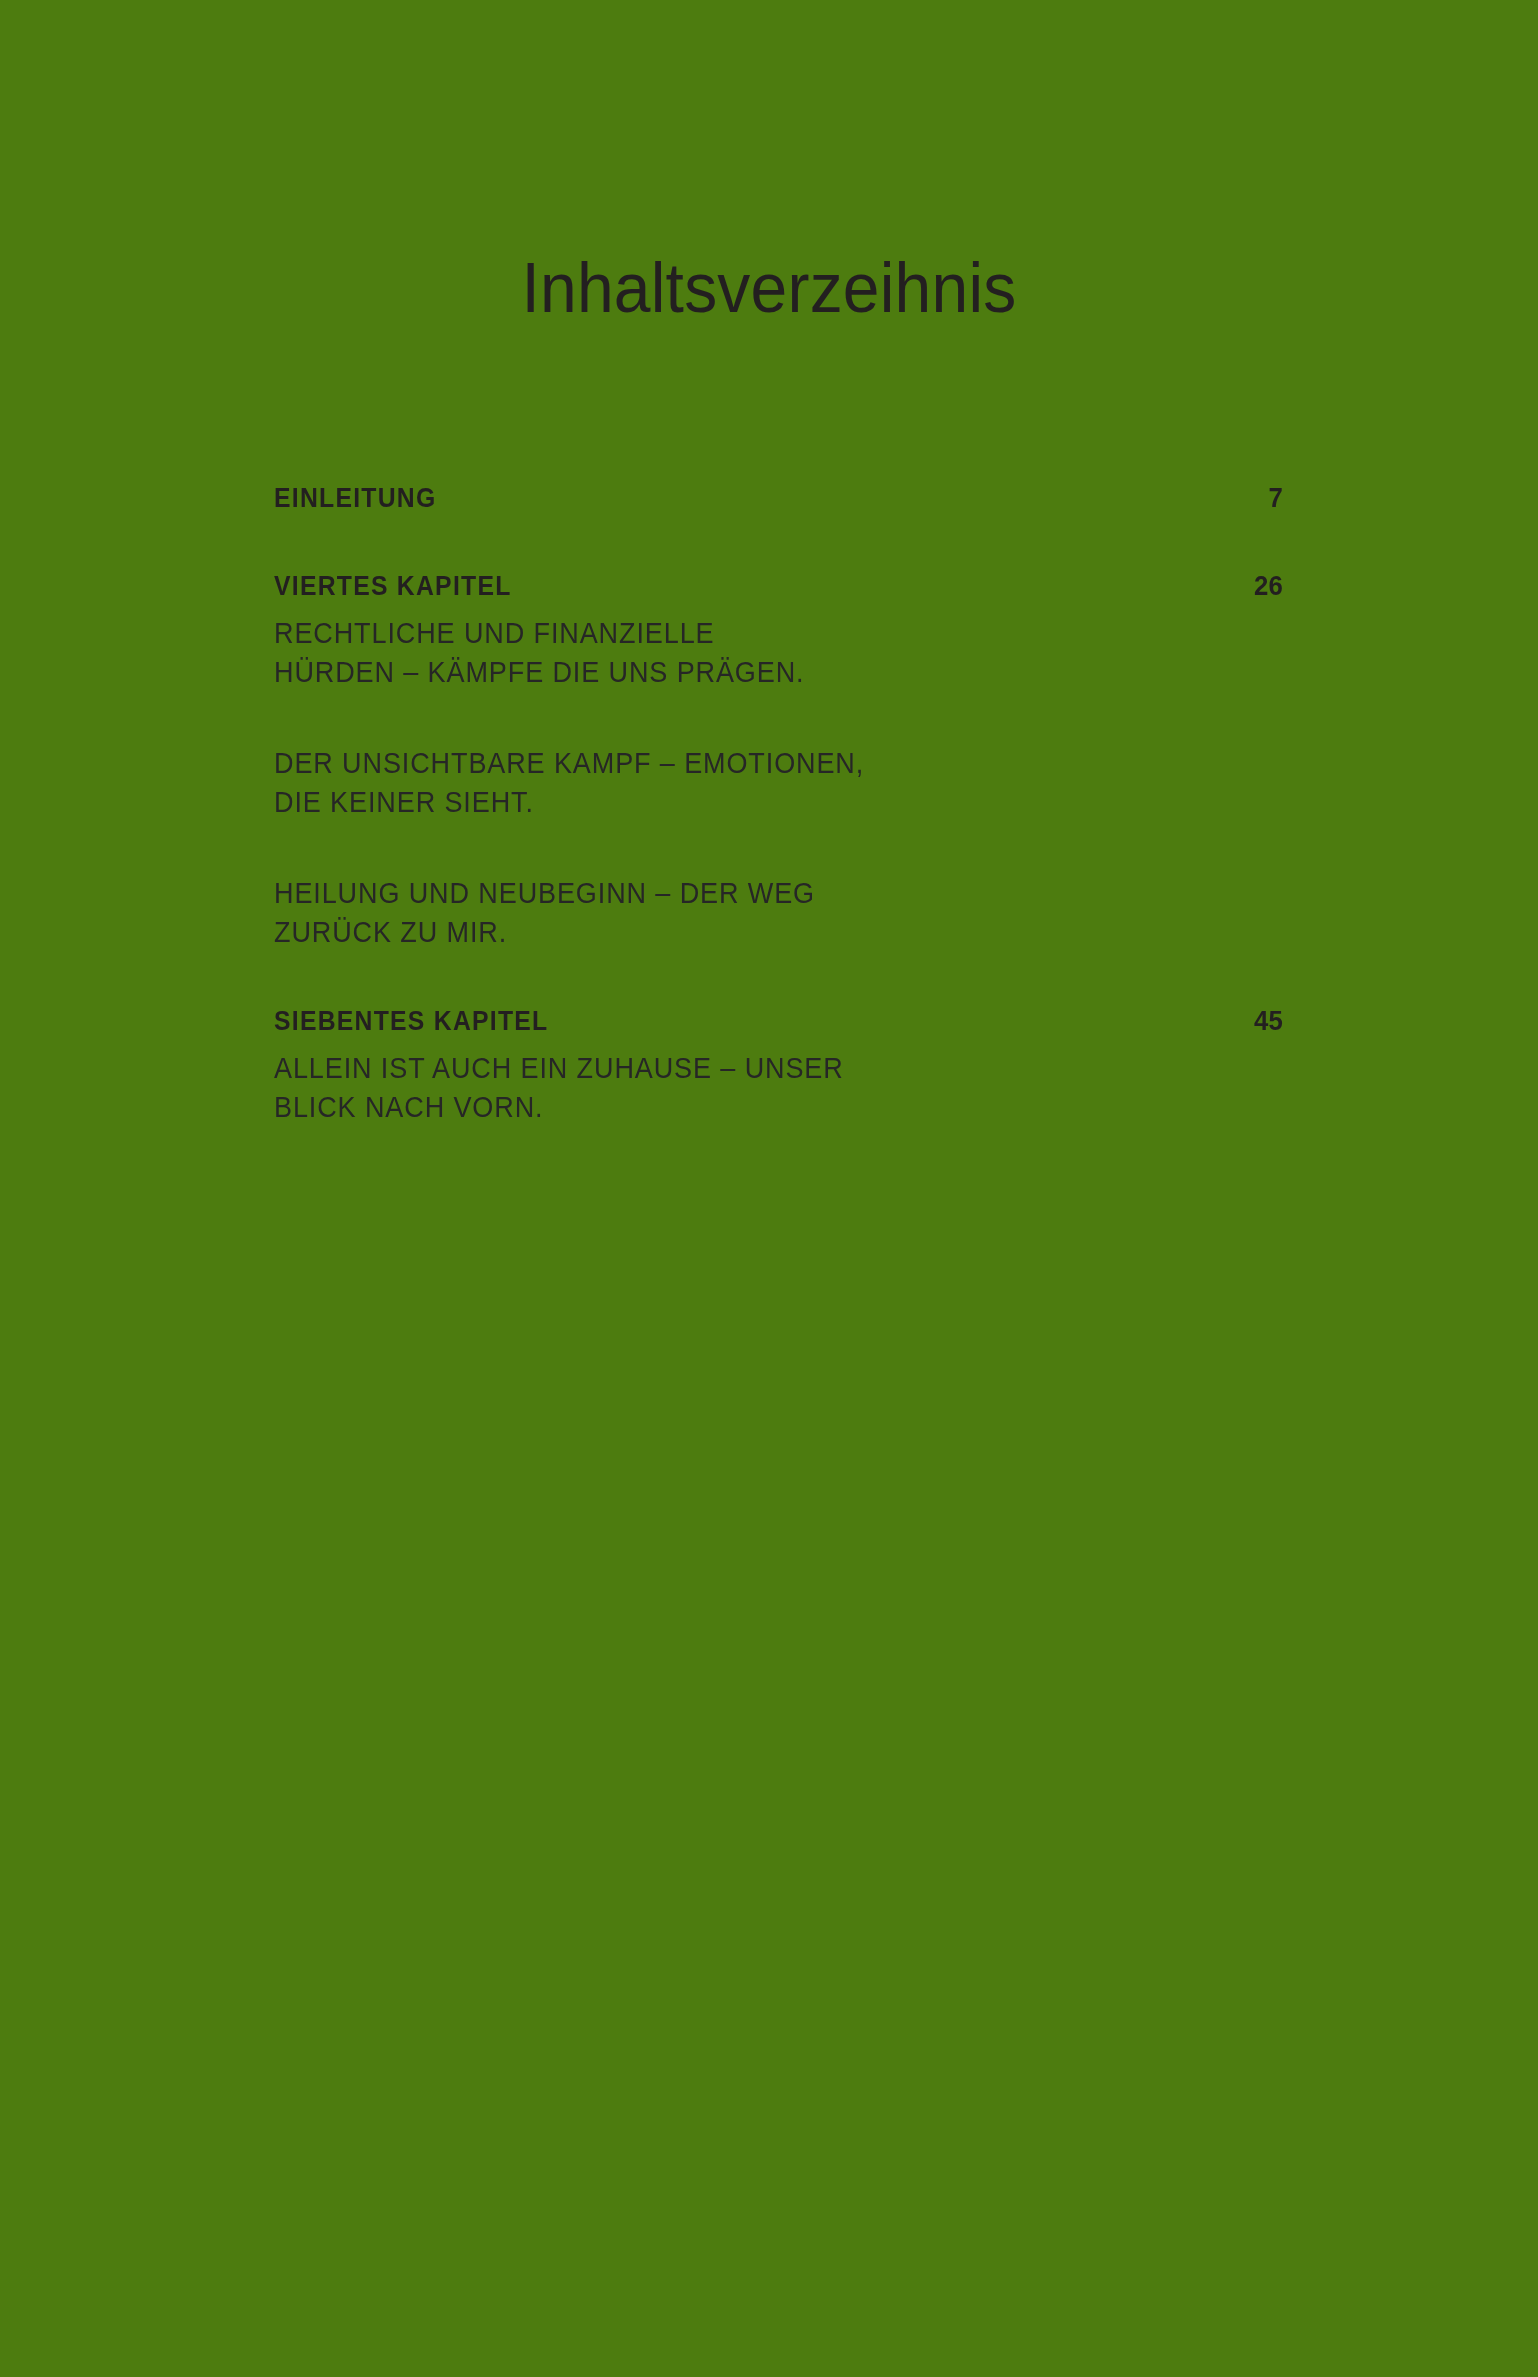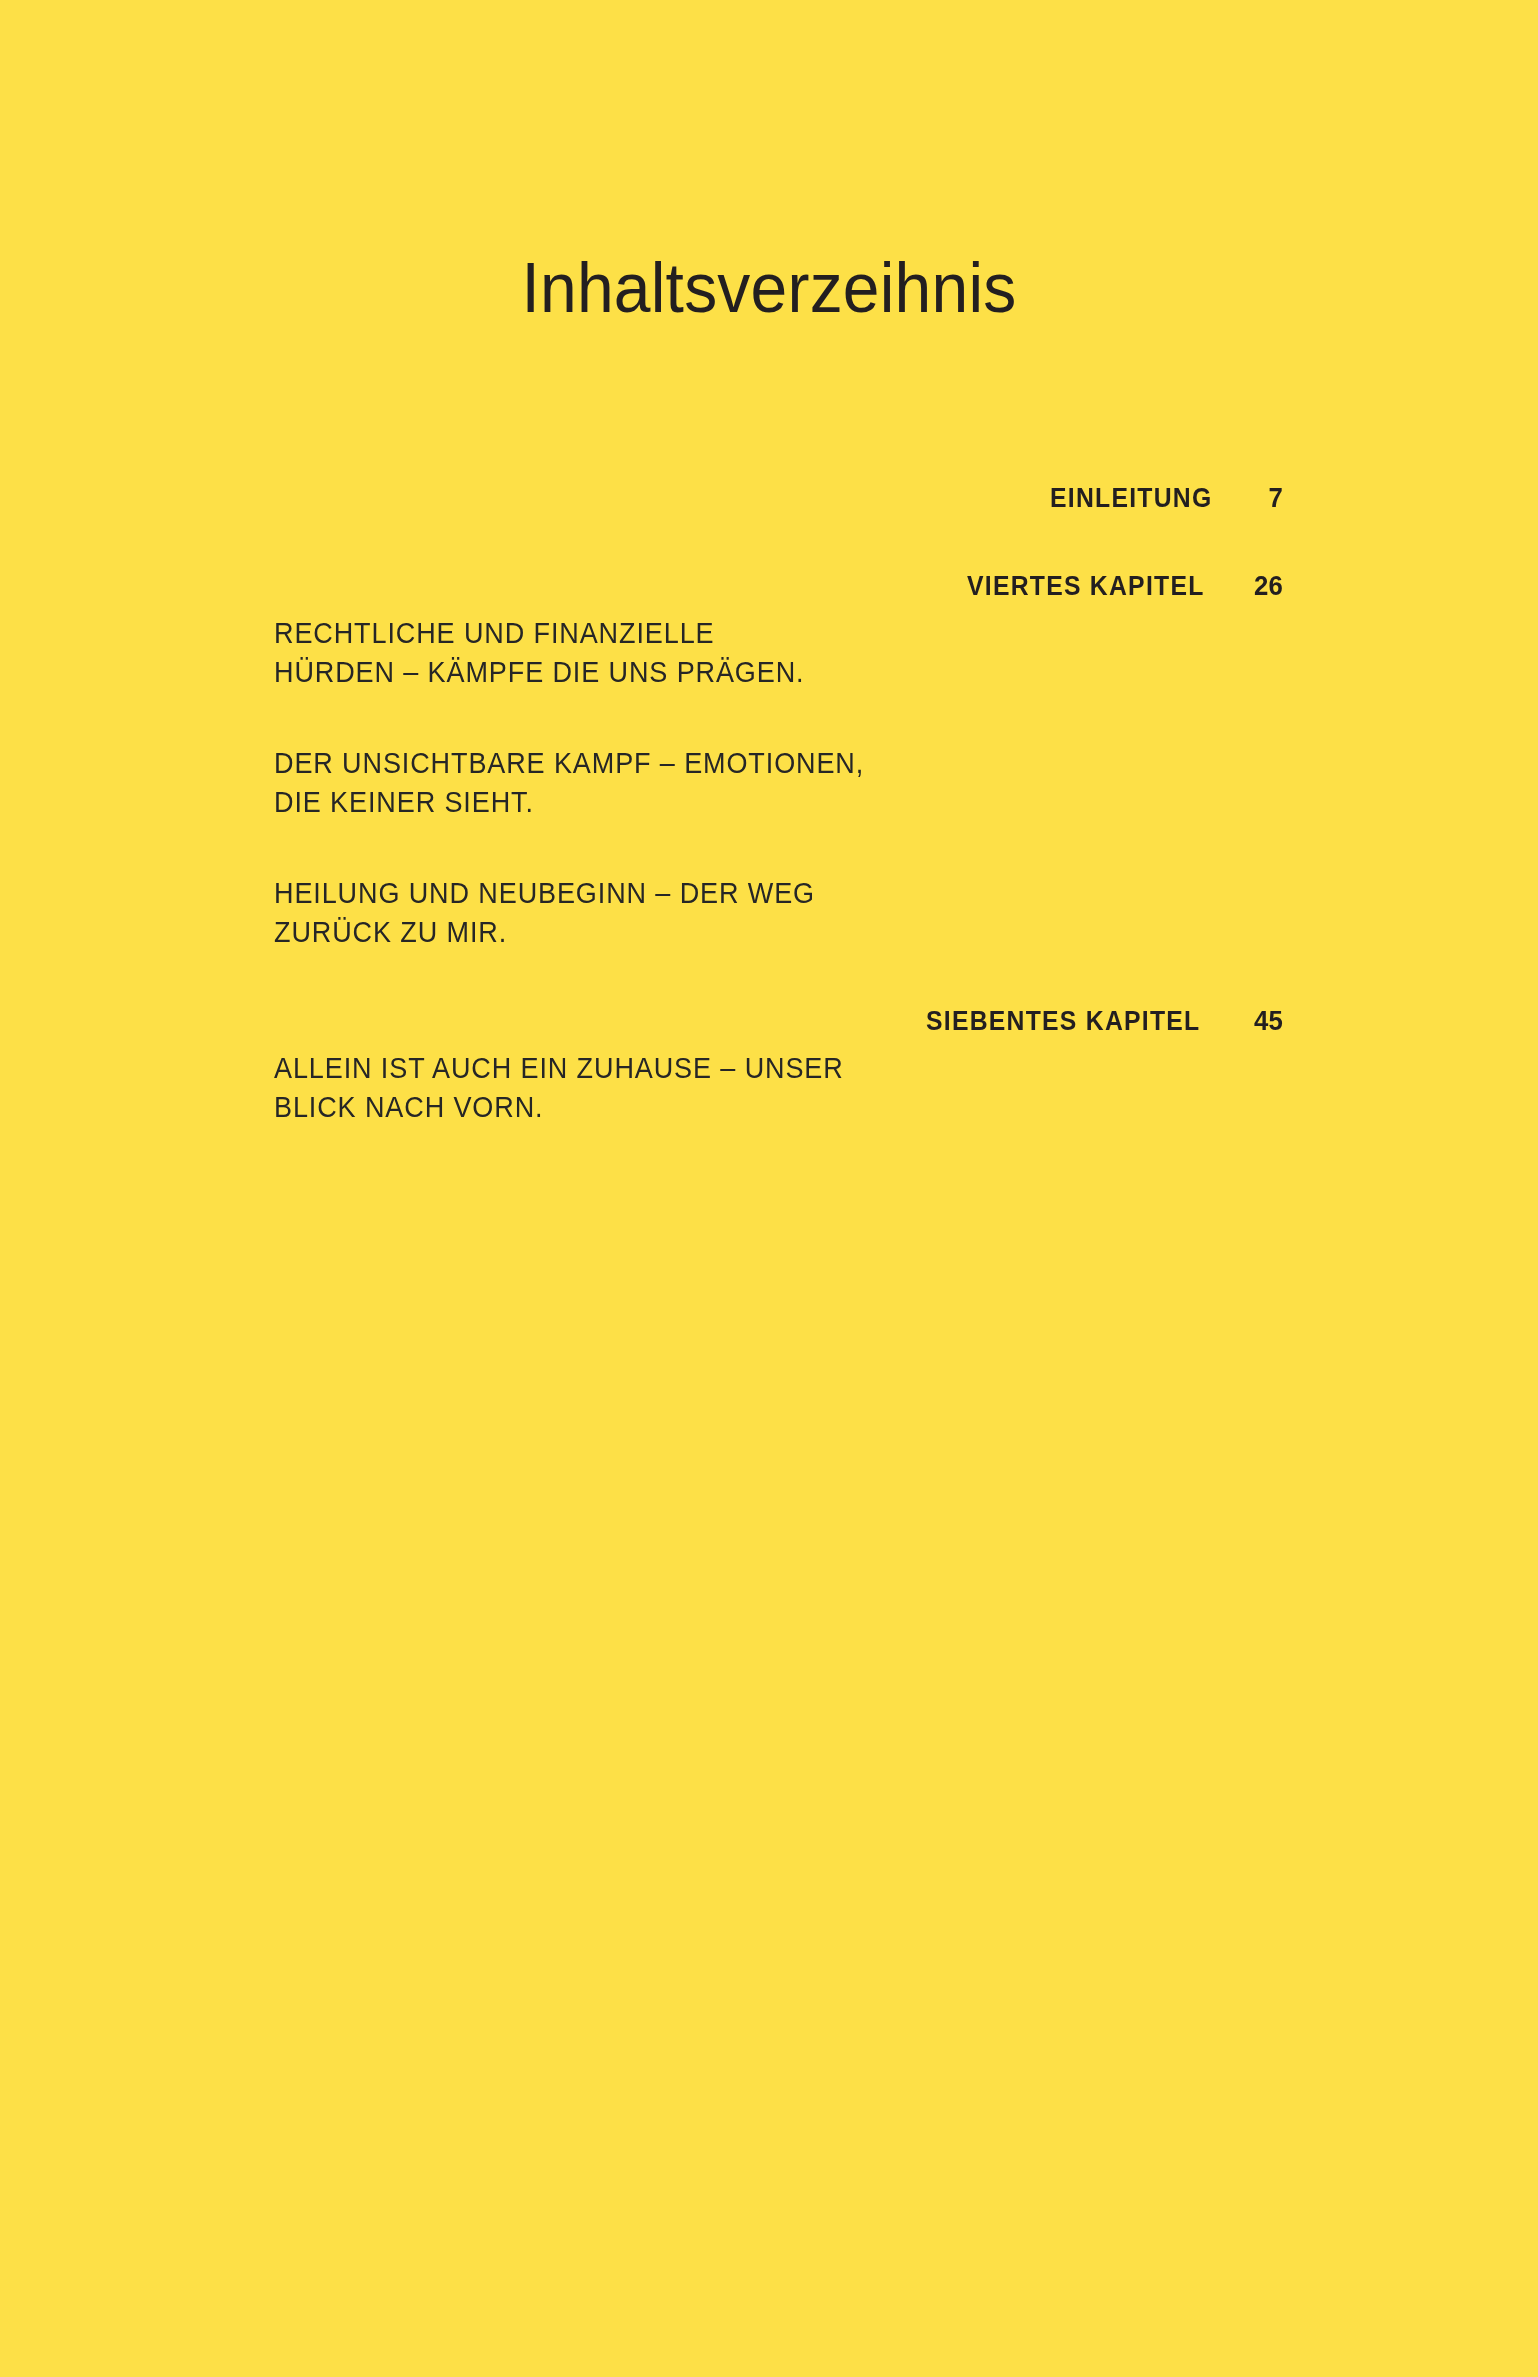--- a/index.html
+++ b/index.html
@@ -12,21 +12,21 @@
     background: #ffffff;
     font-family: "Liberation Sans", "DejaVu Sans", sans-serif;
     color: #262626;
     overflow: hidden;
   }
 
   .page {
     position: relative;
     width: 1538px;
     height: 2377px;
-    background: #fde047;
+    background: #4d7c0f;
     box-sizing: border-box;
   }
 
   
   .toc-title {
     position: absolute;
     top: 203px;
     left: 0;
     width: 1538px;
     text-align: center;
@@ -52,21 +52,21 @@
     position: relative;
     margin-bottom: 52px;
   }
   .toc-entry:last-child {
     margin-bottom: 4px;
   }
 
   .entry-head {
     display: flex;
     align-items: baseline;
-    justify-content: flex-end;
+    justify-content: space-between;
     width: 100%;
   }
 
   .entry-label {
     font-size: 27.5px;
     font-weight: 700;
     letter-spacing: 1.4px;
     color: #231f20;
     line-height: 1.28;
     transform: scaleX(0.9);

